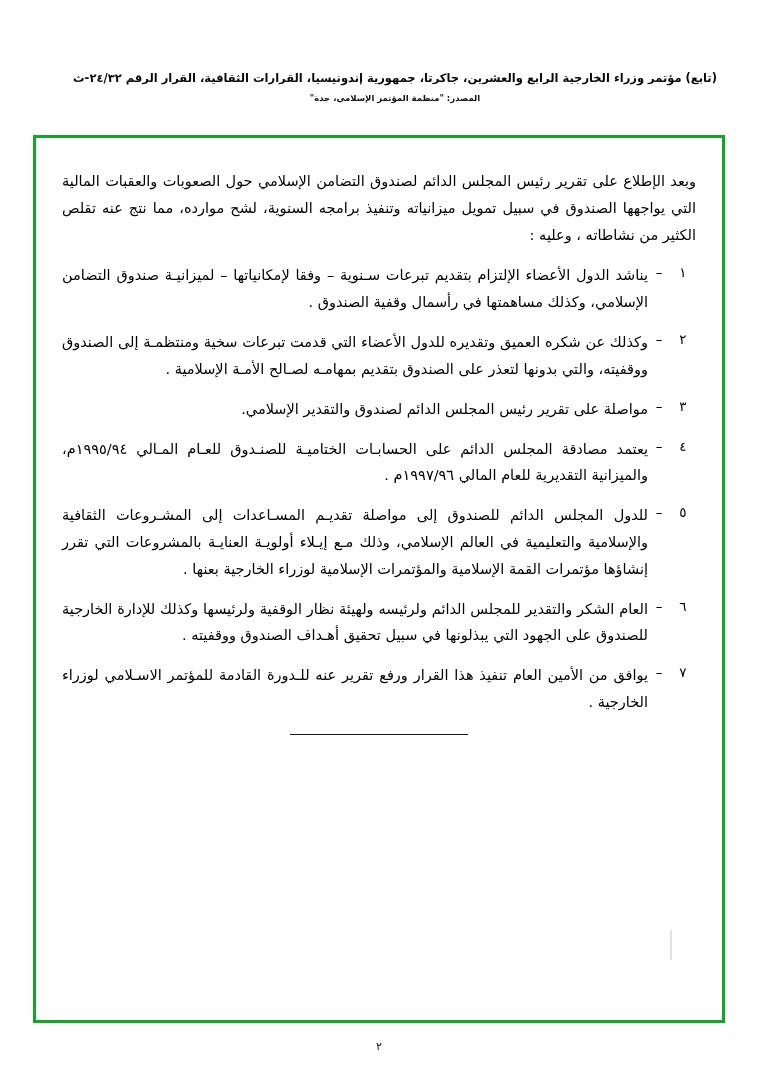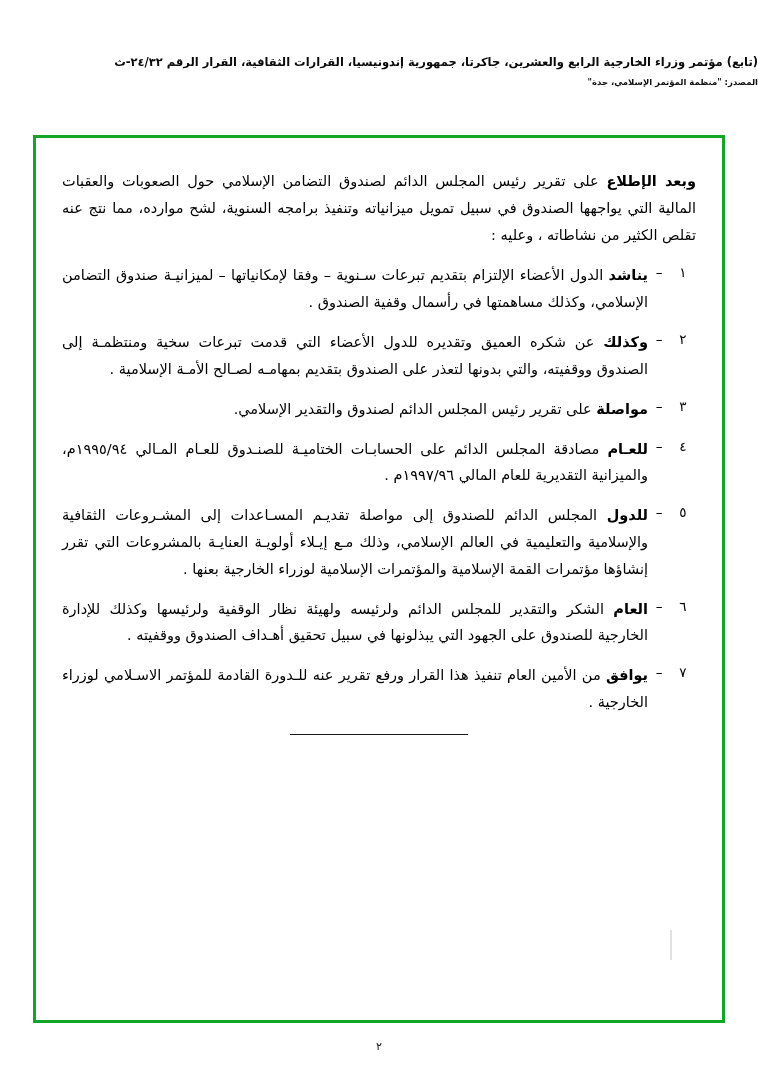--- a/index.html
+++ b/index.html
@@ -17,23 +17,24 @@
   }
 
   .page {
     position: absolute;
     inset: 0;
   }
 
   
   .doc-header {
     position: absolute;
-    top: 54px;
+    top: 70px;
     left: 0;
     right: 0;
+    text-align: center;
     direction: rtl;
     margin-left: 32px;
   }
   .header-line1 {
     font-size: 11.5px;
     font-weight: bold;
     letter-spacing: 0px;
     line-height: 1.4;
     color: #0a0a0a;
   }
@@ -67,21 +68,21 @@
   }
 
   .para {
     font-size: 14.5px;
     line-height: 1.85;
     margin: 0 0 14px 0;
     text-align: justify;
     text-justify: inter-word;
   }
   .para .lead {
-    font-weight: bold;
+    font-weight: normal;
     letter-spacing: 1px;
   }
 
   
   .clauses {
     margin: 0;
     padding: 0;
     list-style: none;
   }
   .clause {
@@ -103,21 +104,21 @@
     text-align: center;
     padding-top: 2px;
   }
   .clause-text {
     flex: 1 1 auto;
     font-size: 14.5px;
     line-height: 1.85;
     text-align: justify;
   }
   .clause-text .lead {
-    font-weight: bold;
+    font-weight: normal;
     letter-spacing: 1px;
   }
 
   
   .divider-wrap {
     margin-top: 18px;
     display: flex;
     justify-content: center;
   }
   .divider {
@@ -181,21 +182,21 @@
 
       <li class="clause">
         <span class="clause-num">٣</span>
         <span class="clause-dash">–</span>
         <span class="clause-text"><span class="lead">مواصلة</span><span> على تقرير رئيس المجلس الدائم لصندوق والتقدير الإسلامي.</span></span>
       </li>
 
       <li class="clause">
         <span class="clause-num">٤</span>
         <span class="clause-dash">–</span>
-        <span class="clause-text"><span class="lead">للعـام</span><span> مصادقة المجلس الدائم على الحسابـات الختاميـة للصنـدوق للعـام المـالي ١٩٩٥/٩٤م، والميزانية التقديرية للعام المالي ١٩٩٧/٩٦م .</span></span>
+        <span class="clause-text"><span class="lead">يعتمد</span><span> مصادقة المجلس الدائم على الحسابـات الختاميـة للصنـدوق للعـام المـالي ١٩٩٥/٩٤م، والميزانية التقديرية للعام المالي ١٩٩٧/٩٦م .</span></span>
       </li>
 
       <li class="clause">
         <span class="clause-num">٥</span>
         <span class="clause-dash">–</span>
         <span class="clause-text"><span class="lead">للدول</span><span> المجلس الدائم للصندوق إلى مواصلة تقديـم المسـاعدات إلى المشـروعات الثقافية والإسلامية والتعليمية في العالم الإسلامي، وذلك مـع إيـلاء أولويـة العنايـة بالمشروعات التي تقرر إنشاؤها مؤتمرات القمة الإسلامية والمؤتمرات الإسلامية لوزراء الخارجية بعنها .</span></span>
       </li>
 
       <li class="clause">
         <span class="clause-num">٦</span>

